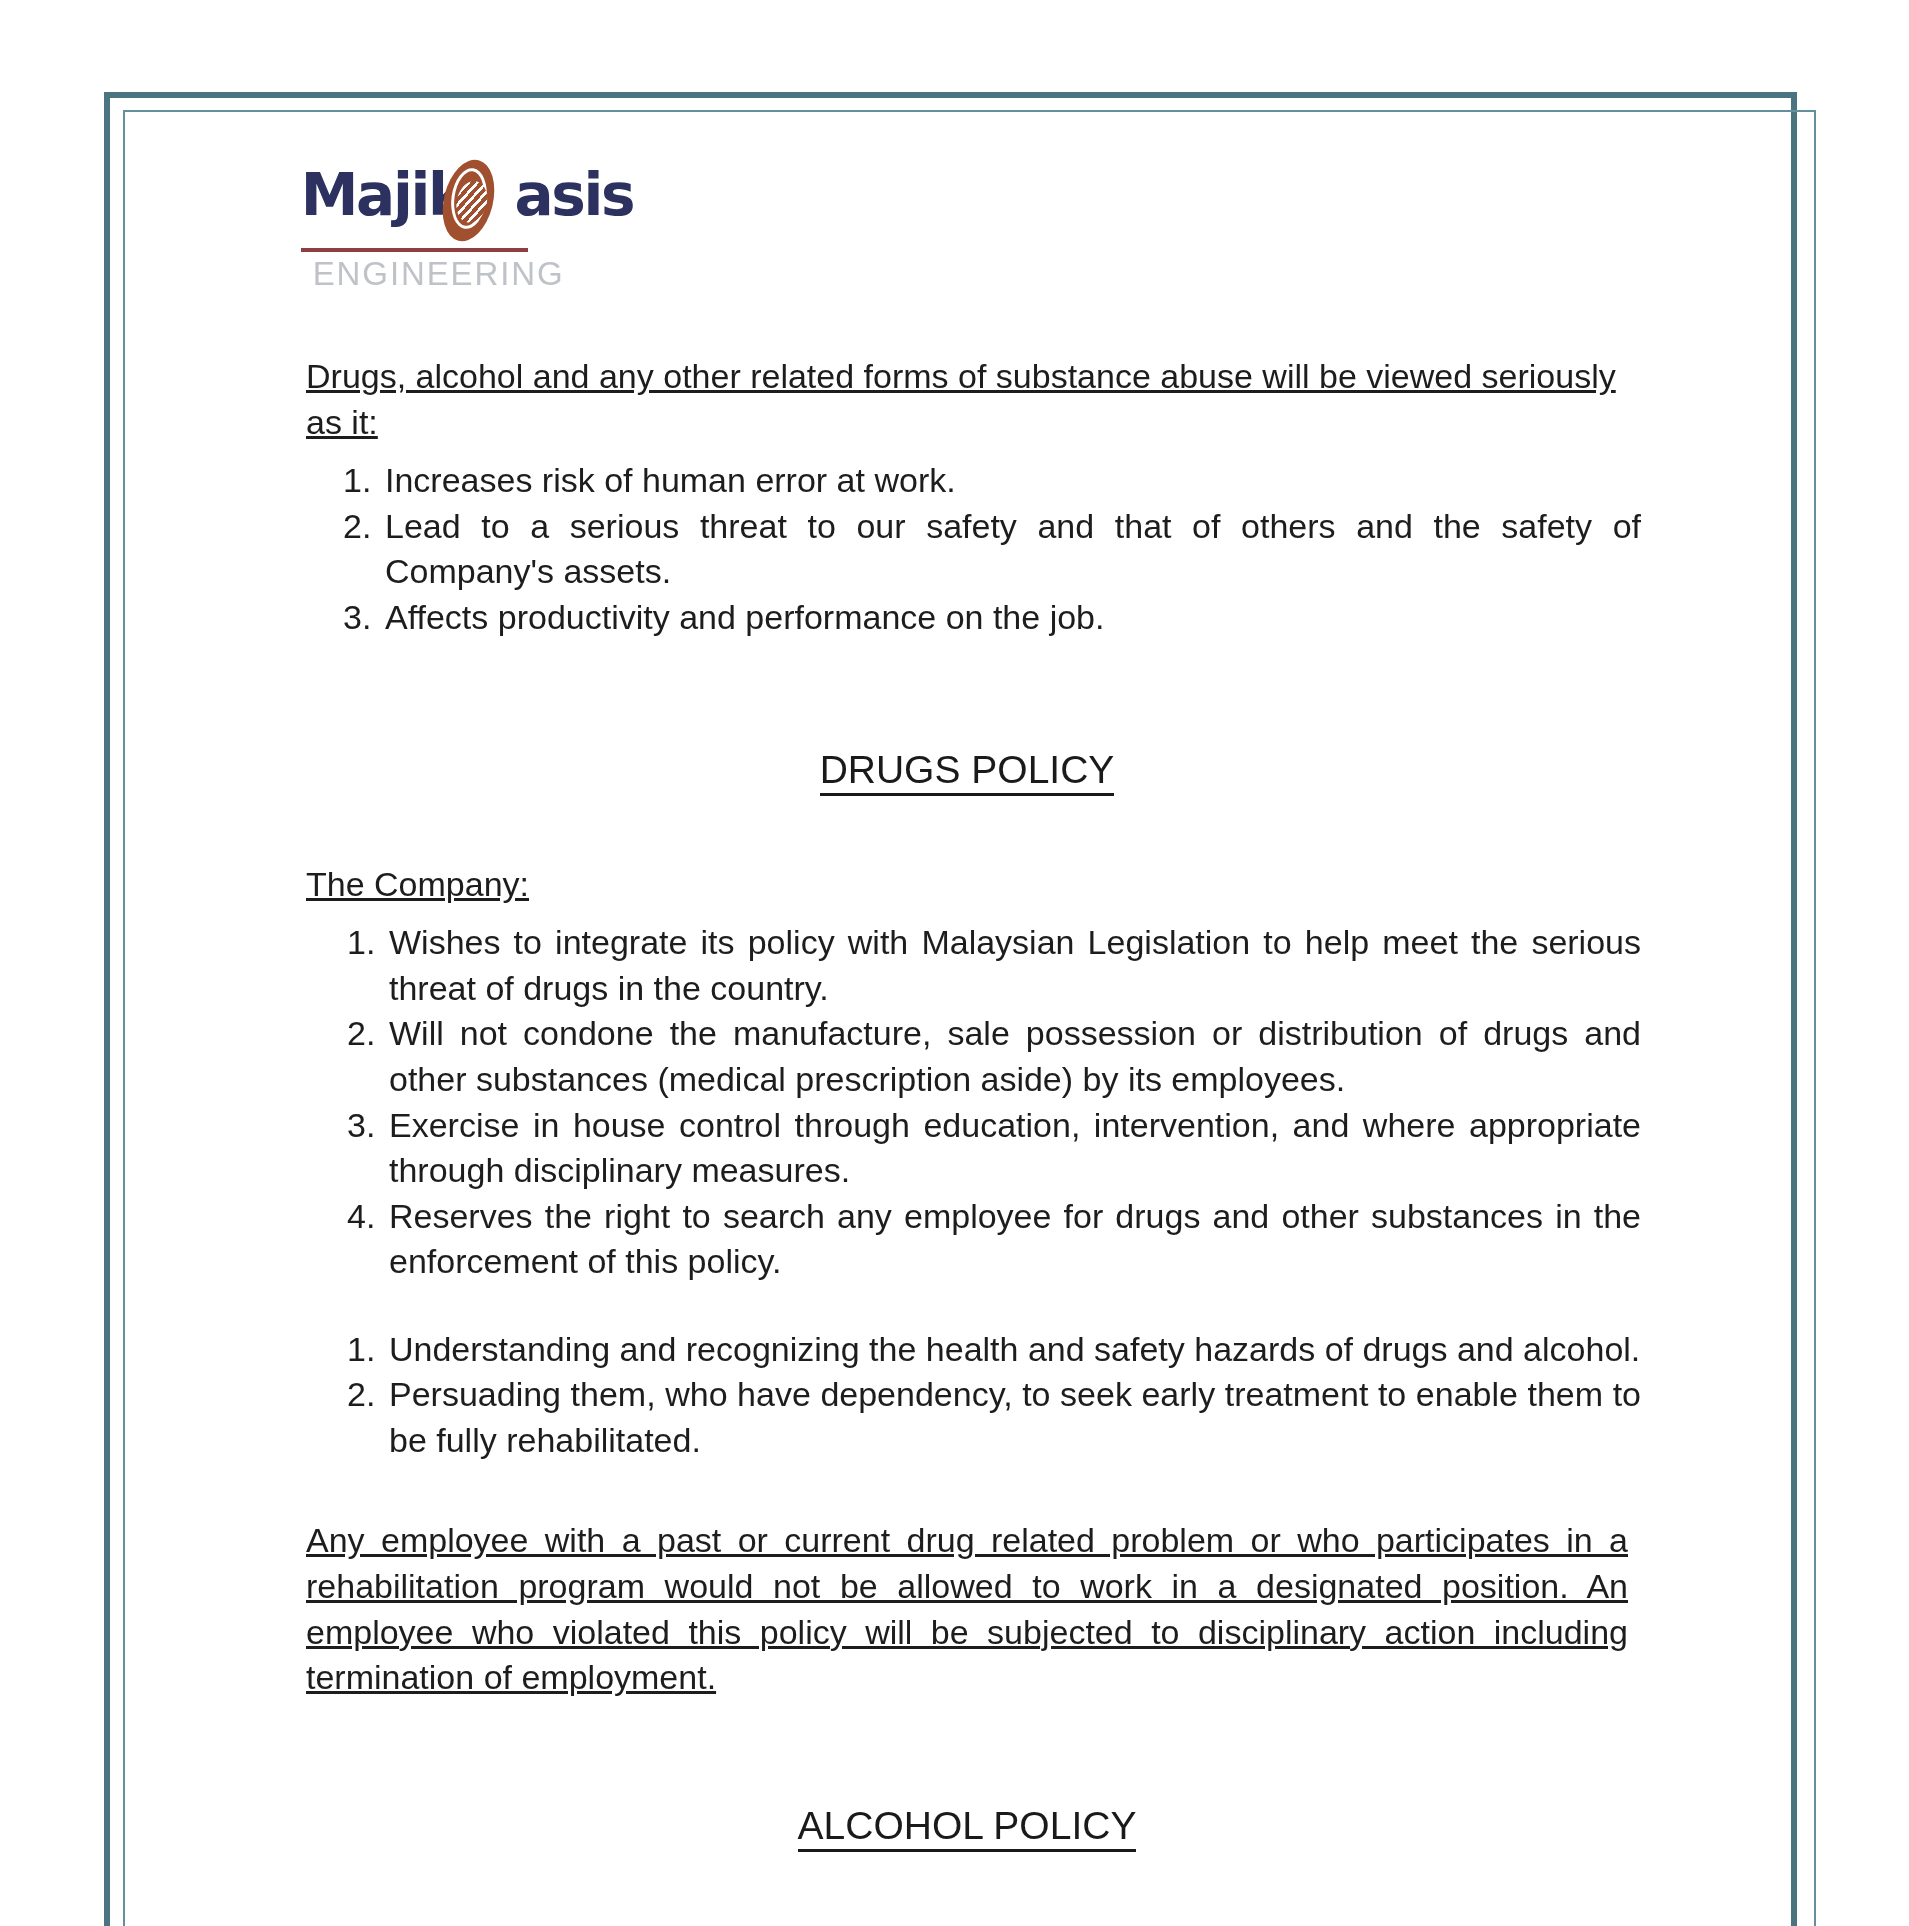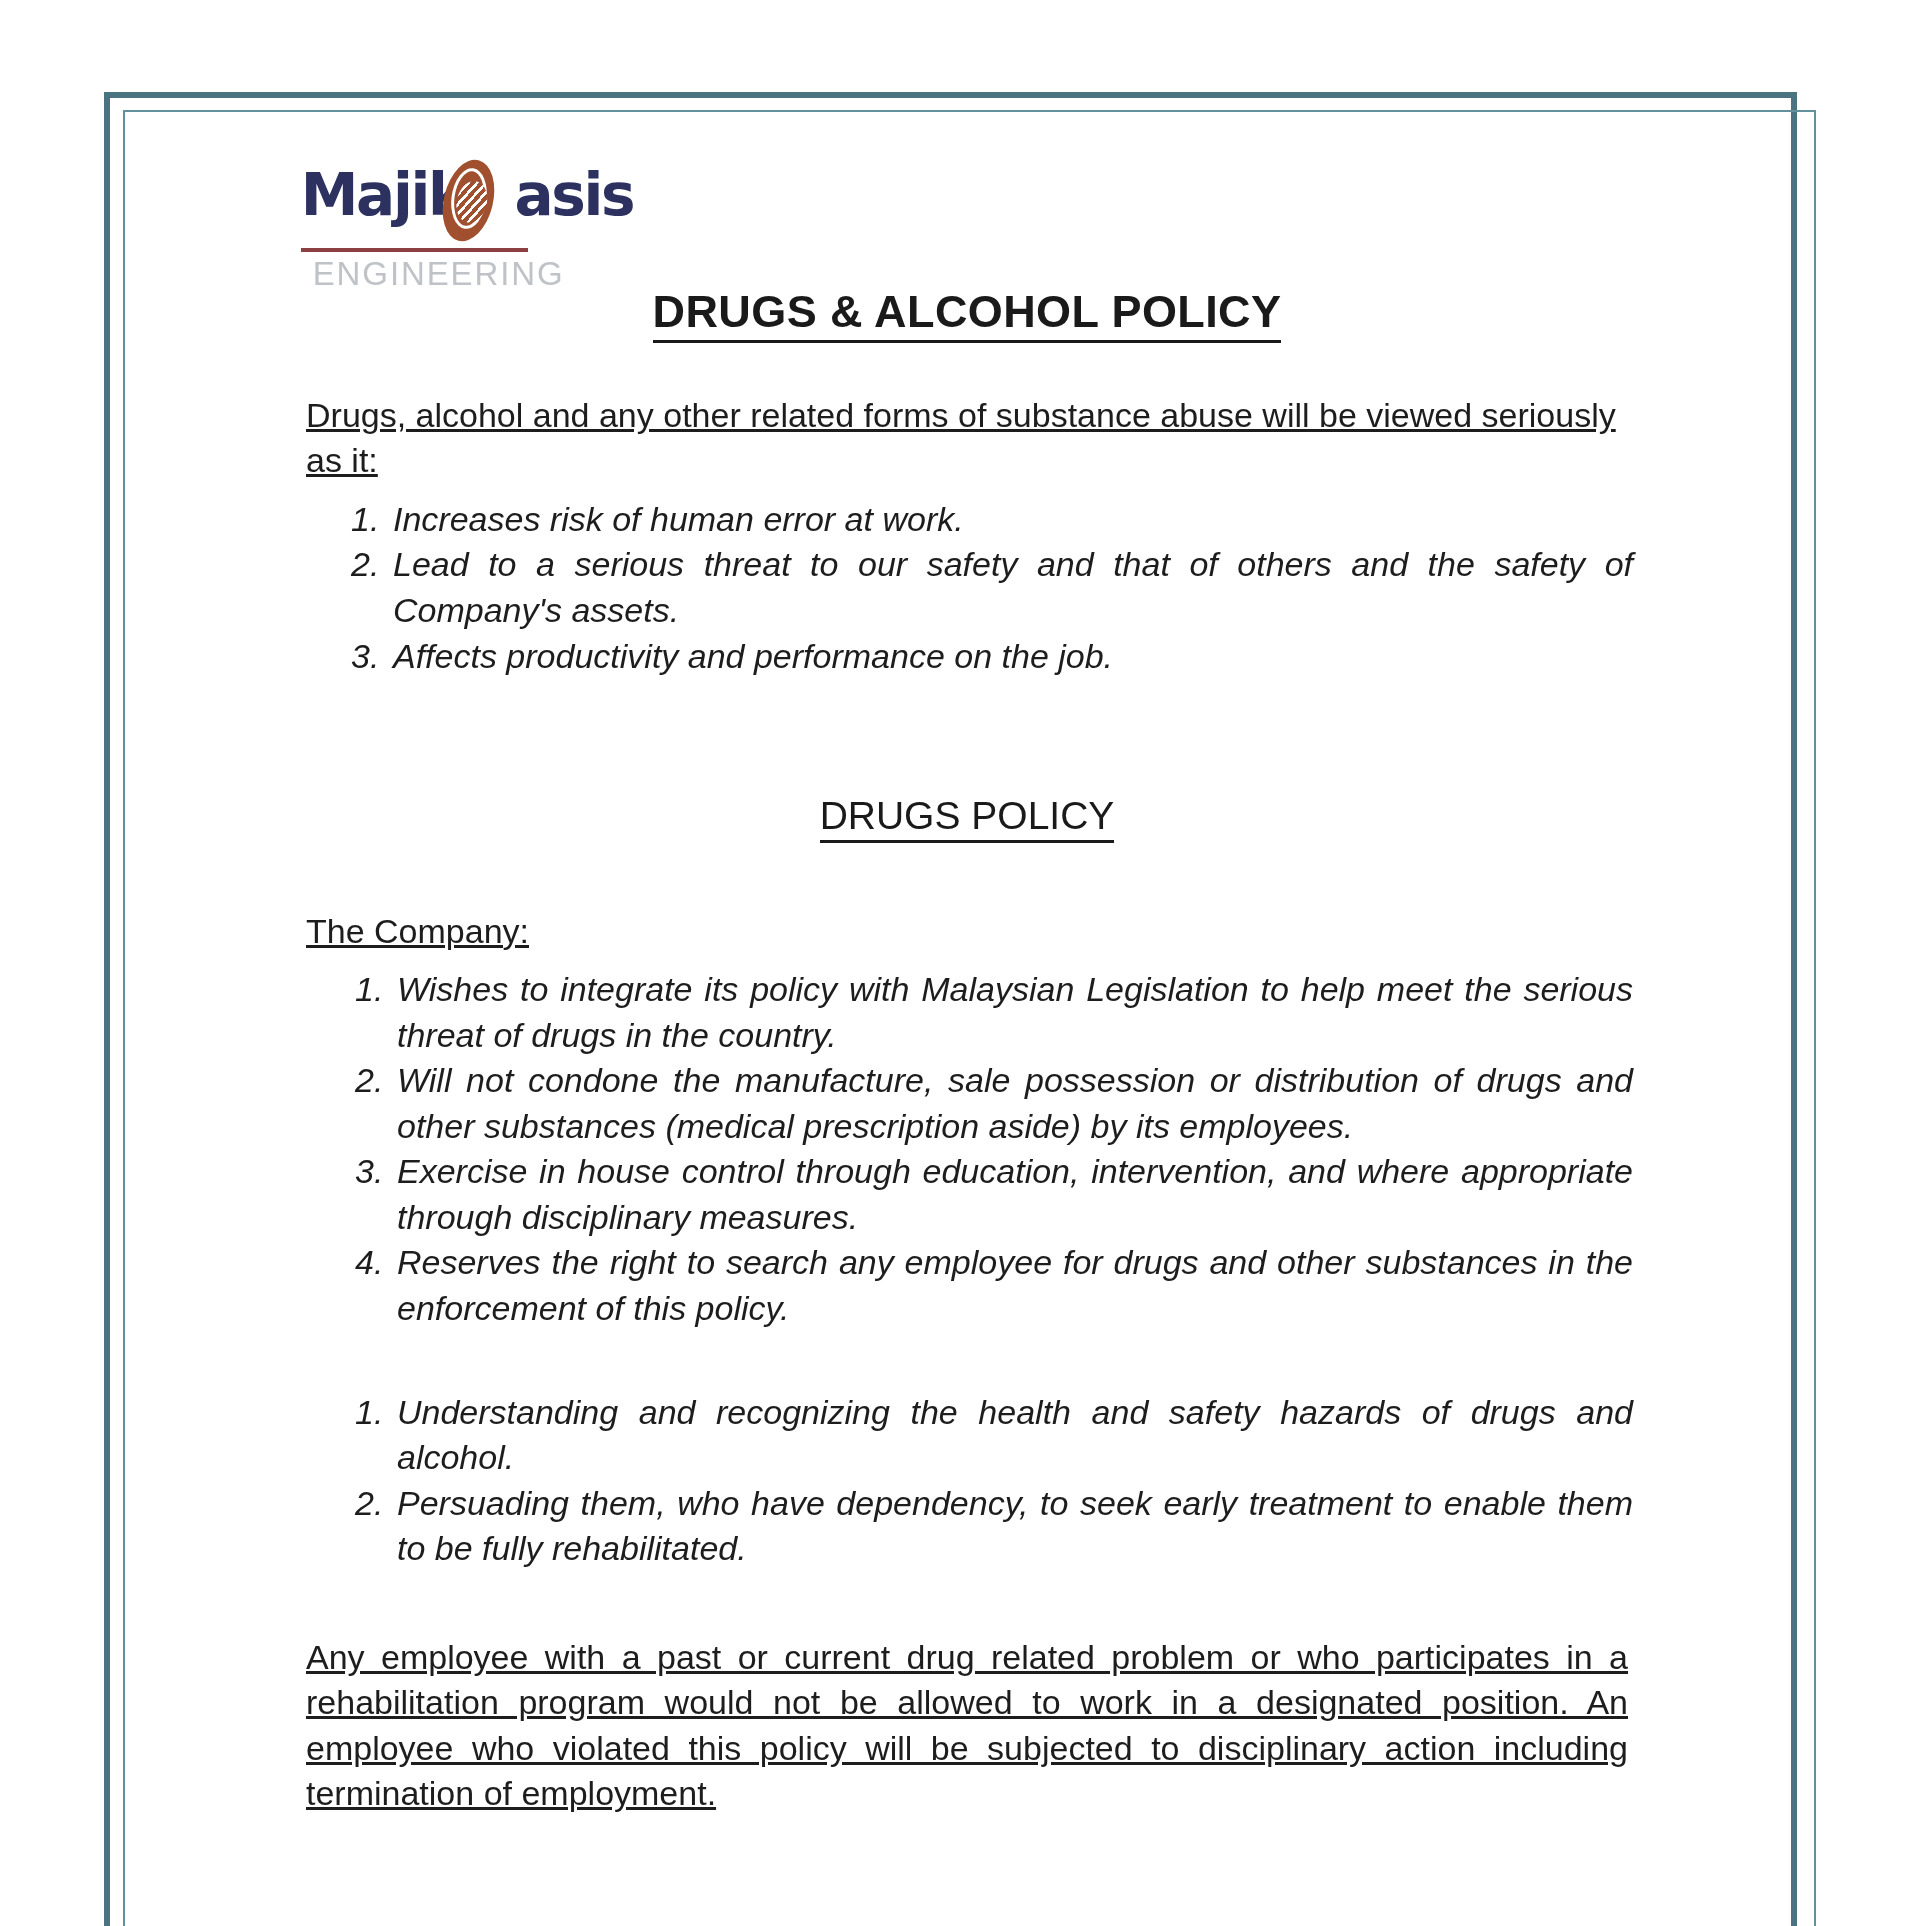--- a/index.html
+++ b/index.html
@@ -158,25 +158,24 @@
     text-align: justify;
     margin: 13px;
     text-decoration: underline;
   }
   .para.left {
     text-align: left;
   }
 
   
   ol.numlist {
-    margin: 8px;
+    margin: 0;
     padding: 0;
     list-style: none;
     counter-reset: n;
-    font-style: italic;
   }
   ol.numlist > li {
     counter-increment: n;
     position: relative;
     padding-left: 92px;
     font-size: 34px;
     line-height: 1.34;
     color: #1d1d1d;
     text-align: justify;
   }
@@ -211,21 +210,20 @@
 
   <div id="content">
 
     <div class="logo-block">
       <div class="logo-word"><span class="seg-a">Majik</span><span style="display:inline-block;width:50px;"></span><span class="seg-b">asis</span></div>
       <div class="logo-oval"></div>
       <div class="logo-rule"></div>
       <div class="logo-sub">ENGINEERING</div>
     </div>
 
-    <h1 class="doc-title"><span>DRUGS &amp; ALCOHOL POLICY</span></h1>
 
     <div class="sp-m"></div>
 
     <p class="para left">Drugs, alcohol and any other related forms of substance abuse will be viewed seriously as it:</p>
     <ol class="numlist">
       <li>Increases risk of human error at work.</li>
       <li>Lead to a serious threat to our safety and that of others and the safety of Company's assets.</li>
       <li>Affects productivity and performance on the job.</li>
     </ol>
 

